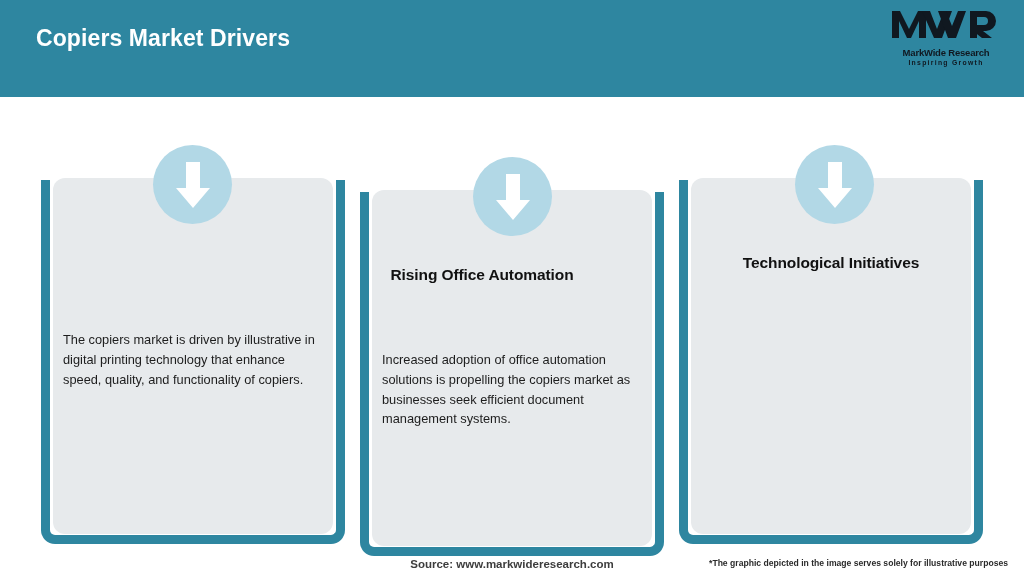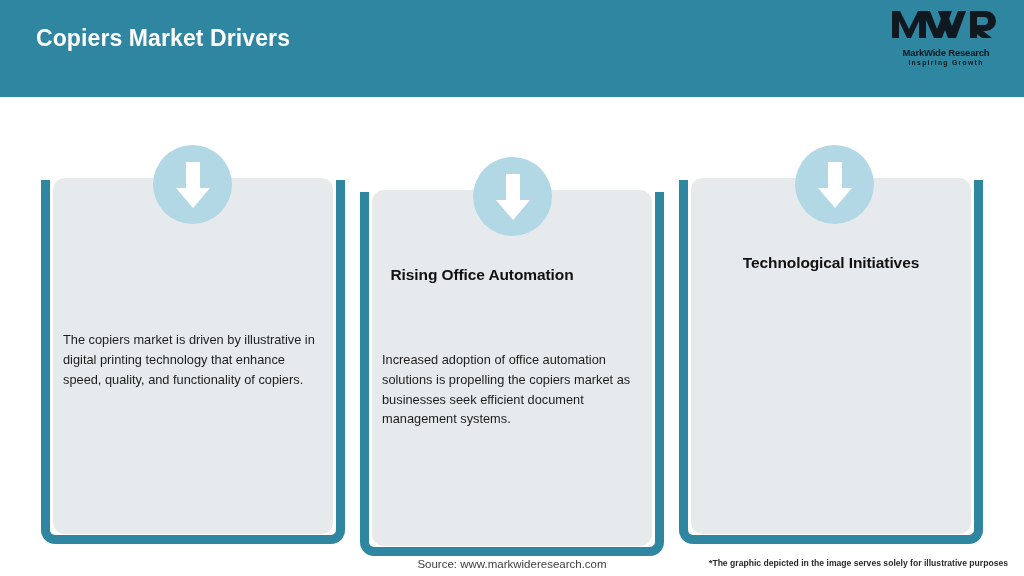--- a/index.html
+++ b/index.html
@@ -114,21 +114,21 @@
   }
 
   
   #source-note {
     position: absolute;
     left: 0;
     top: 558px;
     width: 1024px;
     text-align: center;
     font-size: 11.5px;
-    font-weight: normal;
+    font-weight: bold;
     color: #3d3d3d;
   }
   #disclaimer-note {
     position: absolute;
     right: 16px;
     top: 558px;
     font-size: 8.6px;
     color: #2b2b2b;
     font-weight: bold;
   }

